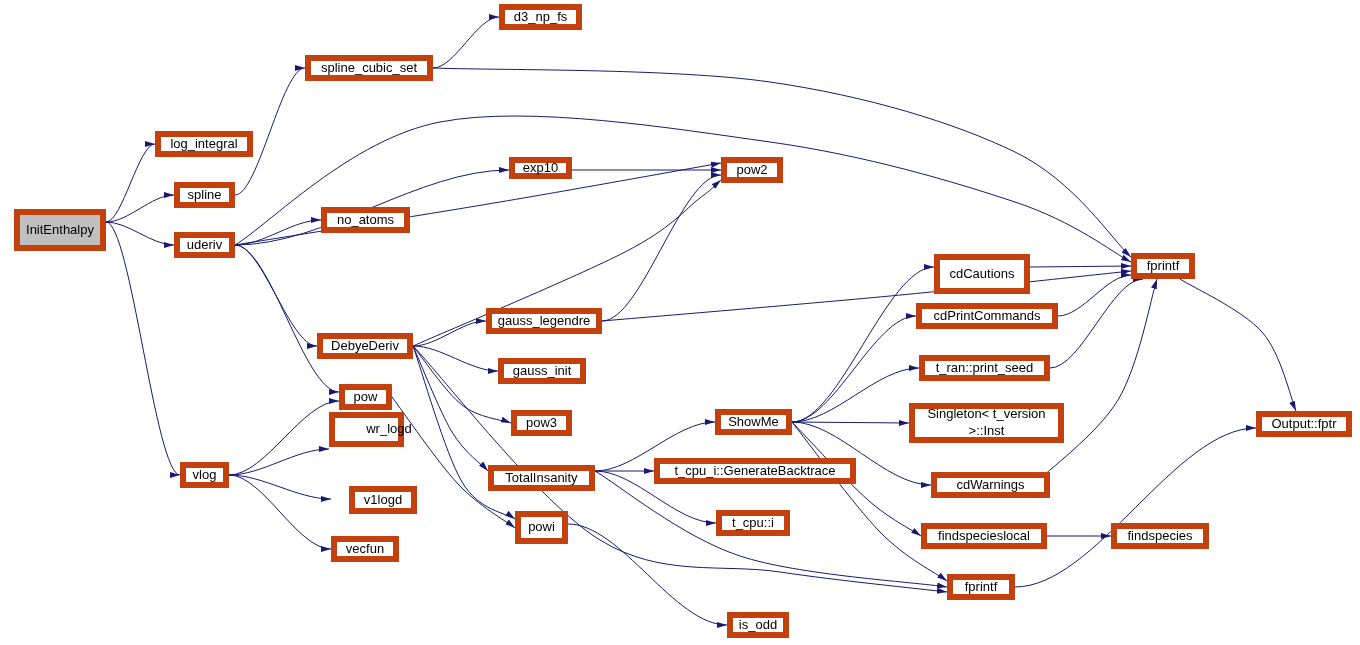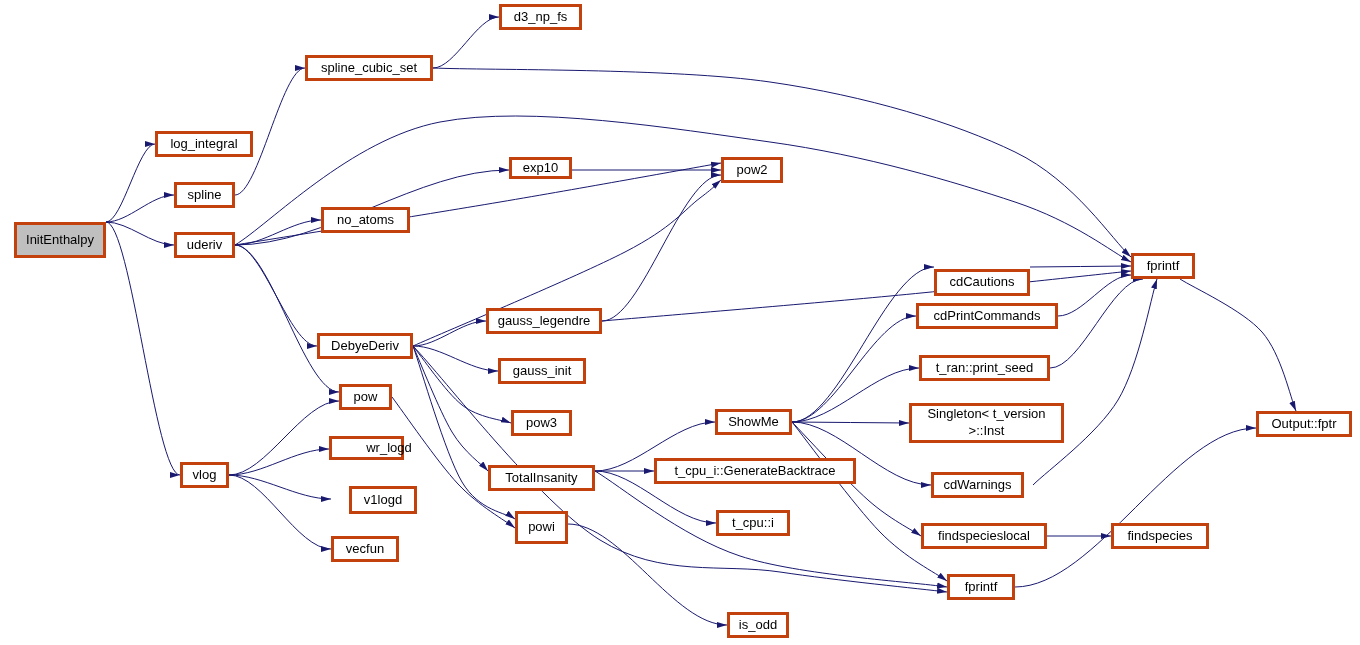--- a/index.html
+++ b/index.html
@@ -23,21 +23,21 @@
     stroke: #191970;
     stroke-width: 1;
   }
   .node {
     position: absolute;
     display: flex;
     flex-direction: column;
     align-items: center;
     justify-content: center;
     background: #ffffff;
-    border: 3px solid #c2410c;
+    border: 6px solid #c2410c;
     color: #000000;
     font-size: 13px;
     line-height: 1.3;
     white-space: nowrap;
     cursor: pointer;
     z-index: 2;
   }
   .node.highlight { background: #bfbfbf; }
   .node-line { display: block; text-align: center; }
 </style>
@@ -95,21 +95,21 @@
         <path class="edge" d="M1058,316 C1082.3333333333333,316 1106.6666666666667,275 1131,275" marker-end="url(#arrow)" stroke="#191970"></path>
         <path class="edge" d="M1050,368 C1081,368 1112,279 1143,279" marker-end="url(#arrow)" stroke="#191970"></path>
         <path class="edge" d="M1033,485 C1047.1666666666667,470.8333333333333 1097.3333333333333,434.3333333333333 1118,400 C1138.6666666666667,365.6666666666667 1150.5,299.1666666666667 1157,279" marker-end="url(#arrow)" stroke="#191970"></path>
         <path class="edge" d="M1047,536 C1068.3333333333333,536 1089.6666666666667,536 1111,536" marker-end="url(#arrow)" stroke="#191970"></path>
         <path class="edge" d="M1180,279 C1193.6666666666667,287.8333333333333 1242.6666666666667,310 1262,332 C1281.3333333333333,354 1290.3333333333333,397.8333333333333 1296,411" marker-end="url(#arrow)" stroke="#191970"></path>
         <path class="edge" d="M1015,587 C1095.3333333333333,587 1175.6666666666667,428 1256,428" marker-end="url(#arrow)" stroke="#191970"></path>
         <path class="edge" d="M568,524 C621,524 674,625 727,625" marker-end="url(#arrow)" stroke="#191970"></path>
       </g>
   </svg>
   <div id="nodes-layer">
-      <div class="node highlight" style="left: 14px; top: 222px; width: 92px; height: 36px;">
+      <div class="node highlight" style="left: 14px; top: 209px; width: 92px; height: 42px;">
         <span class="node-line">InitEnthalpy</span>
       </div>
       <div class="node" style="left: 155px; top: 131px; width: 98px; height: 26px;">
         <span class="node-line">log_integral</span>
       </div>
       <div class="node" style="left: 174px; top: 182px; width: 61px; height: 26px;">
         <span class="node-line">spline</span>
       </div>
       <div class="node" style="left: 174px; top: 232px; width: 61px; height: 26px;">
         <span class="node-line">uderiv</span>
@@ -140,21 +140,21 @@
       </div>
       <div class="node" style="left: 498px; top: 358px; width: 88px; height: 26px;">
         <span class="node-line">gauss_init</span>
       </div>
       <div class="node" style="left: 511px; top: 410px; width: 61px; height: 26px;">
         <span class="node-line">pow3</span>
       </div>
       <div class="node" style="left: 339px; top: 384px; width: 53px; height: 26px;">
         <span class="node-line">pow</span>
       </div>
-      <div class="node" style="left: 329px; top: 436px; width: 75px; height: 24px; padding-left: 45px;">
+      <div class="node" style="left: 329px; top: 412px; width: 75px; height: 35px; padding-left: 45px;">
         <span class="node-line">wr_logd</span>
       </div>
       <div class="node" style="left: 315px; top: 486px; width: 68px; height: 28px; margin-left: 34px;">
         <span class="node-line">v1logd</span>
       </div>
       <div class="node" style="left: 331px; top: 536px; width: 68px; height: 26px;">
         <span class="node-line">vecfun</span>
       </div>
       <div class="node" style="left: 488px; top: 458px; width: 107px; height: 26px; margin-top: 7px;">
         <span class="node-line">TotalInsanity</span>
@@ -164,34 +164,34 @@
       </div>
       <div class="node" style="left: 654px; top: 458px; width: 202px; height: 26px;">
         <span class="node-line">t_cpu_i::GenerateBacktrace</span>
       </div>
       <div class="node" style="left: 716px; top: 510px; width: 74px; height: 26px;">
         <span class="node-line">t_cpu::i</span>
       </div>
       <div class="node" style="left: 715px; top: 409px; width: 77px; height: 26px;">
         <span class="node-line">ShowMe</span>
       </div>
-      <div class="node" style="left: 934px; top: 254px; width: 96px; height: 27px; margin-top: 15px;">
+      <div class="node" style="left: 934px; top: 254px; width: 96px; height: 40px;">
         <span class="node-line">cdCautions</span>
       </div>
       <div class="node" style="left: 916px; top: 303px; width: 142px; height: 26px;">
         <span class="node-line">cdPrintCommands</span>
       </div>
       <div class="node" style="left: 919px; top: 355px; width: 131px; height: 26px;">
         <span class="node-line">t_ran::print_seed</span>
       </div>
       <div class="node" style="left: 909px; top: 403px; width: 155px; height: 40px;">
         <span class="node-line">Singleton&lt; t_version</span>
         <span class="node-line">&gt;::Inst</span>
       </div>
-      <div class="node" style="left: 931px; top: 472px; width: 93px; height: 26px;">
+      <div class="node" style="left: 931px; top: 472px; width: 119px; height: 26px;">
         <span class="node-line">cdWarnings</span>
       </div>
       <div class="node" style="left: 921px; top: 523px; width: 126px; height: 26px;">
         <span class="node-line">findspecieslocal</span>
       </div>
       <div class="node" style="left: 1111px; top: 523px; width: 98px; height: 26px;">
         <span class="node-line">findspecies</span>
       </div>
       <div class="node" style="left: 1131px; top: 253px; width: 64px; height: 26px;">
         <span class="node-line">fprintf</span>

